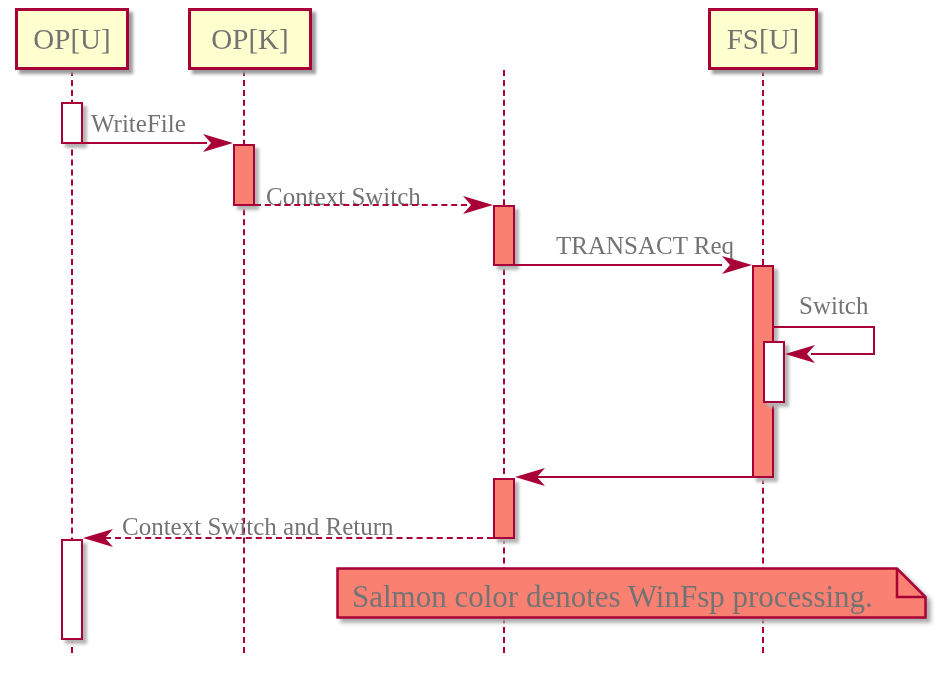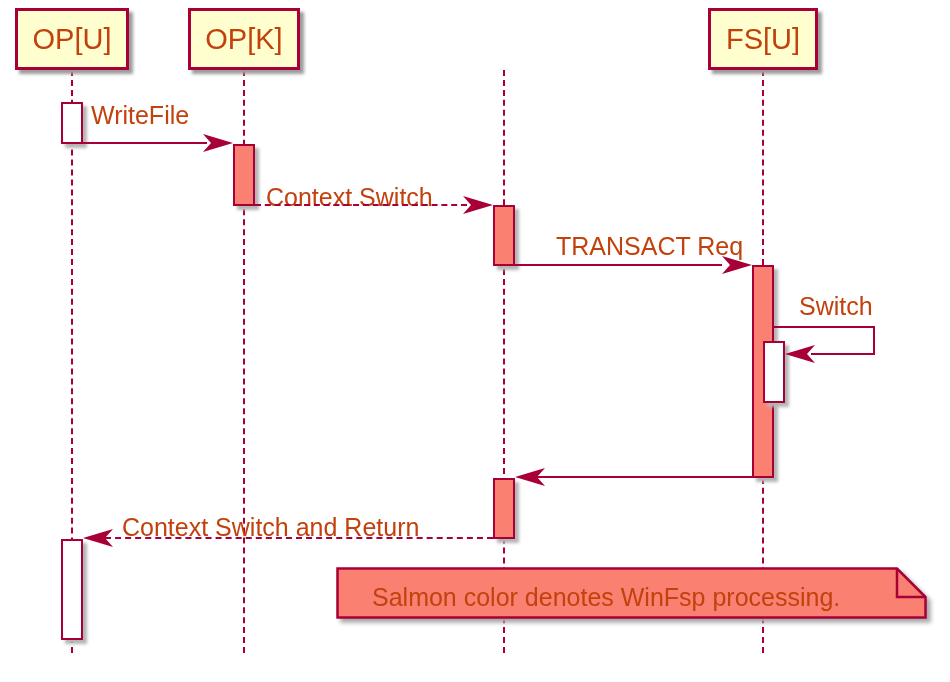--- a/index.html
+++ b/index.html
@@ -1,22 +1,22 @@
 <!DOCTYPE html>
 <html><head>
 <meta charset="utf-8">
 <style>
   * { margin:0; padding:0; box-sizing:border-box; }
   html,body { background:#ffffff; }
   .diagram {
     position:relative;
     width:950px; height:682px;
     background:#ffffff;
-    font-family:Liberation Sans, sans-serif;
-    color:#c2410c;
+    font-family:Liberation Serif, serif;
+    color:#737373;
     overflow:hidden;
   }
   .lifeline {
     position:absolute;
     width:0; top:70px; height:583px;
     border-left:2px dashed #A80036;
   }
   .pbox {
     position:absolute; top:8px; height:62px;
     background:#FEFECE;
@@ -39,52 +39,52 @@
     position:absolute;
     font-size:25px; line-height:30px; white-space:nowrap;
   }
   .ah { position:absolute; width:30px; height:18px; }
   .ah svg { display:block; }
   .note-wrap { position:absolute; left:336px; top:567px; width:591px; height:52px;
     filter:drop-shadow(4px 4px 2px #a8a8a8); }
   .note-label {
     position:absolute; left:352px; top:567px; width:560px; height:60px;
     display:flex; align-items:center;
-    font-size:25px; white-space:nowrap;margin-left:20px;
+    font-size:31px; white-space:nowrap;
   }
 </style>
 </head>
 <body>
 
 <div class="diagram">
 
   <div class="lifeline" style="left:71px"></div>
   <div class="lifeline" style="left:243px"></div>
   <div class="lifeline" style="left:503px"></div>
   <div class="lifeline" style="left:762px"></div>
 
   <div class="pbox" style="left:15px;width:114px">
     <span>OP[U]</span>
   </div>
-  <div class="pbox" style="left:188px;width:112px">
+  <div class="pbox" style="left:188px;width:124px">
     <span>OP[K]</span>
   </div>
   <div class="pbox" style="left:708px;width:110px">
     <span>FS[U]</span>
   </div>
 
   <div class="bar white" style="left:61px;top:102px;height:42px"></div>
   <div class="bar salmon" style="left:233px;top:144px;height:62px"></div>
   <div class="bar salmon" style="left:493px;top:205px;height:61px"></div>
   <div class="bar salmon" style="left:752px;top:265px;height:213px"></div>
   <div class="bar white" style="left:763px;top:341px;height:62px"></div>
   <div class="bar salmon" style="left:493px;top:478px;height:61px"></div>
   <div class="bar white" style="left:61px;top:539px;height:101px"></div>
 
-  <div class="mlabel" style="left:91px;top:100px">WriteFile</div>
+  <div class="mlabel" style="left:91px;top:109px">WriteFile</div>
   <div class="mline" style="left:83px;top:142px;width:124px"></div>
   <div class="ah" style="left:203px;top:134px">
     <svg width="30" height="18">
         <polygon points="30,9 0,0 8,9 0,18" fill="#A80036"></polygon>
       </svg>
   </div>
 
   <div class="mlabel" style="left:266px;top:182px">Context Switch</div>
   <div class="mline dashed" style="left:255px;top:204px;width:212px"></div>
   <div class="ah" style="left:463px;top:196px">

